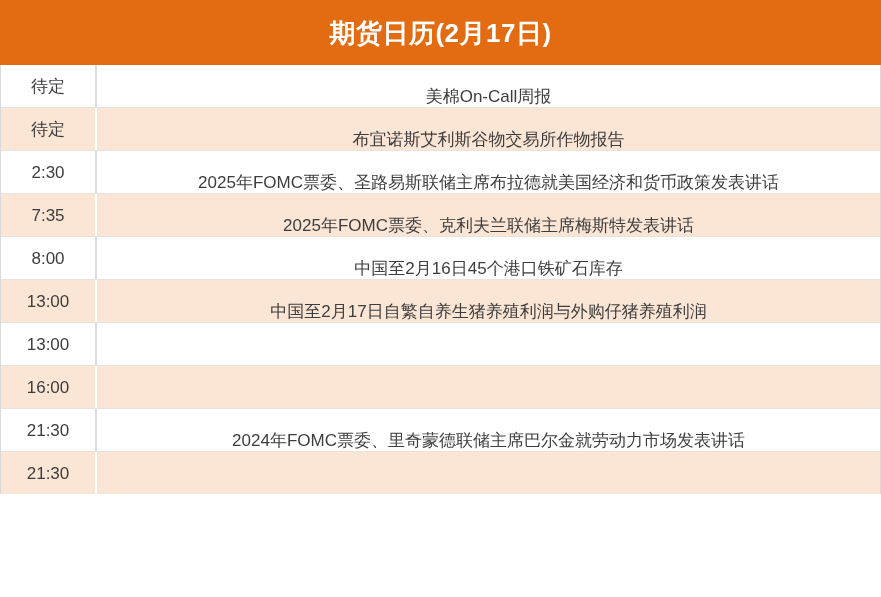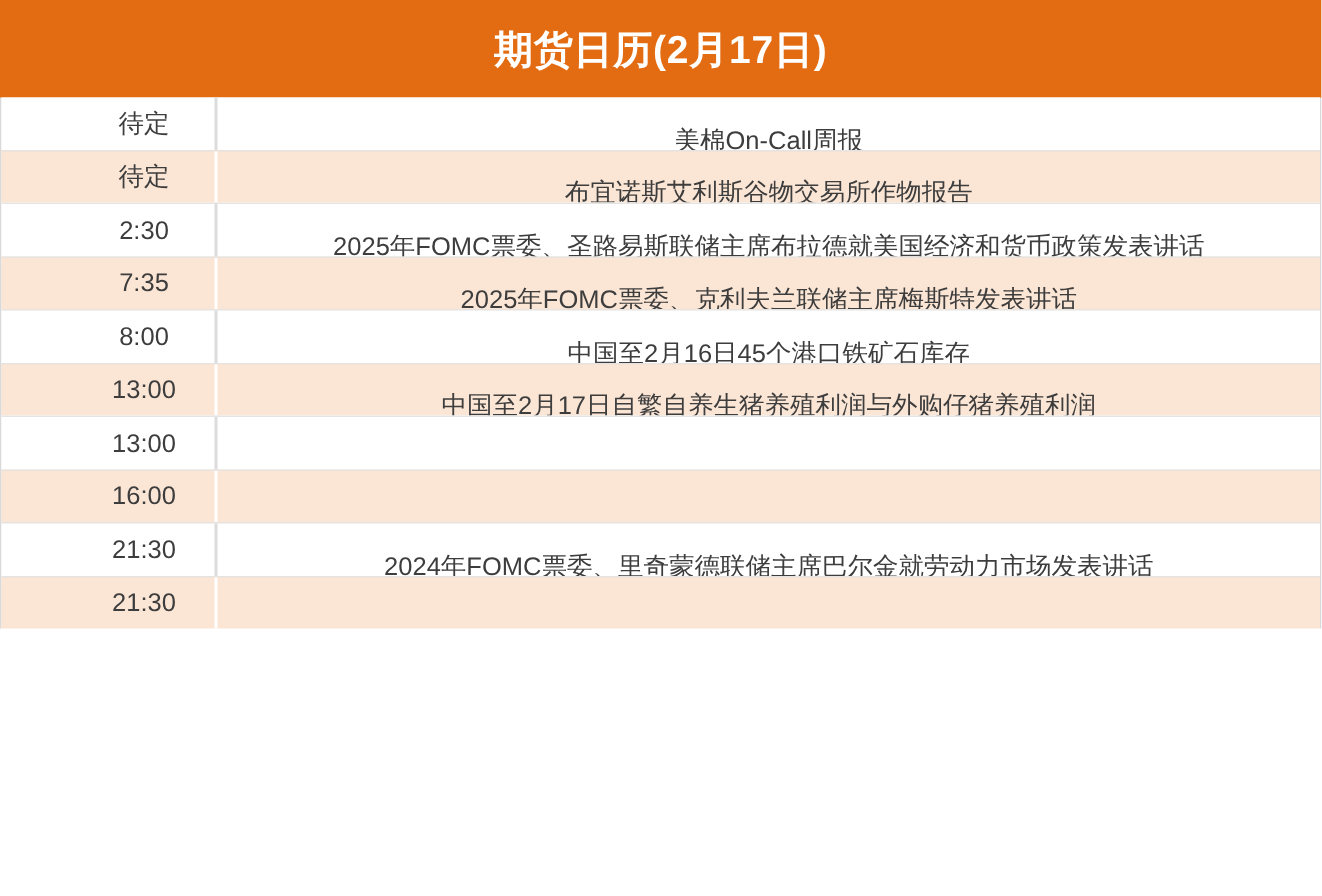--- a/index.html
+++ b/index.html
@@ -10,21 +10,21 @@
   }
   body {
     width: 881px;
     height: 597px;
     overflow: hidden;
     font-family: "Liberation Sans", "DejaVu Sans", sans-serif;
   }
 
   .calendar-table {
     width: 881px;
-    height: 419px;
+    height: 494px;
     box-sizing: border-box;
     display: flex;
     flex-direction: column;
     border-left: 1px solid #d9d9d9;
     border-right: 1px solid #d9d9d9;
     background: #ffffff;
   }
 
   .calendar-header {
     height: 65px;
@@ -51,21 +51,20 @@
     flex: 1 1 auto;
     display: flex;
     flex-direction: column;
   }
 
   .cal-row {
     flex: 1 1 0;
     display: flex;
     align-items: stretch;
     min-height: 0;
-    padding-left: 48px;
   }
 
   .cal-row.odd {
     background: #ffffff;
   }
 
   .cal-row.even {
     background: #fbe5d5;
   }
 

